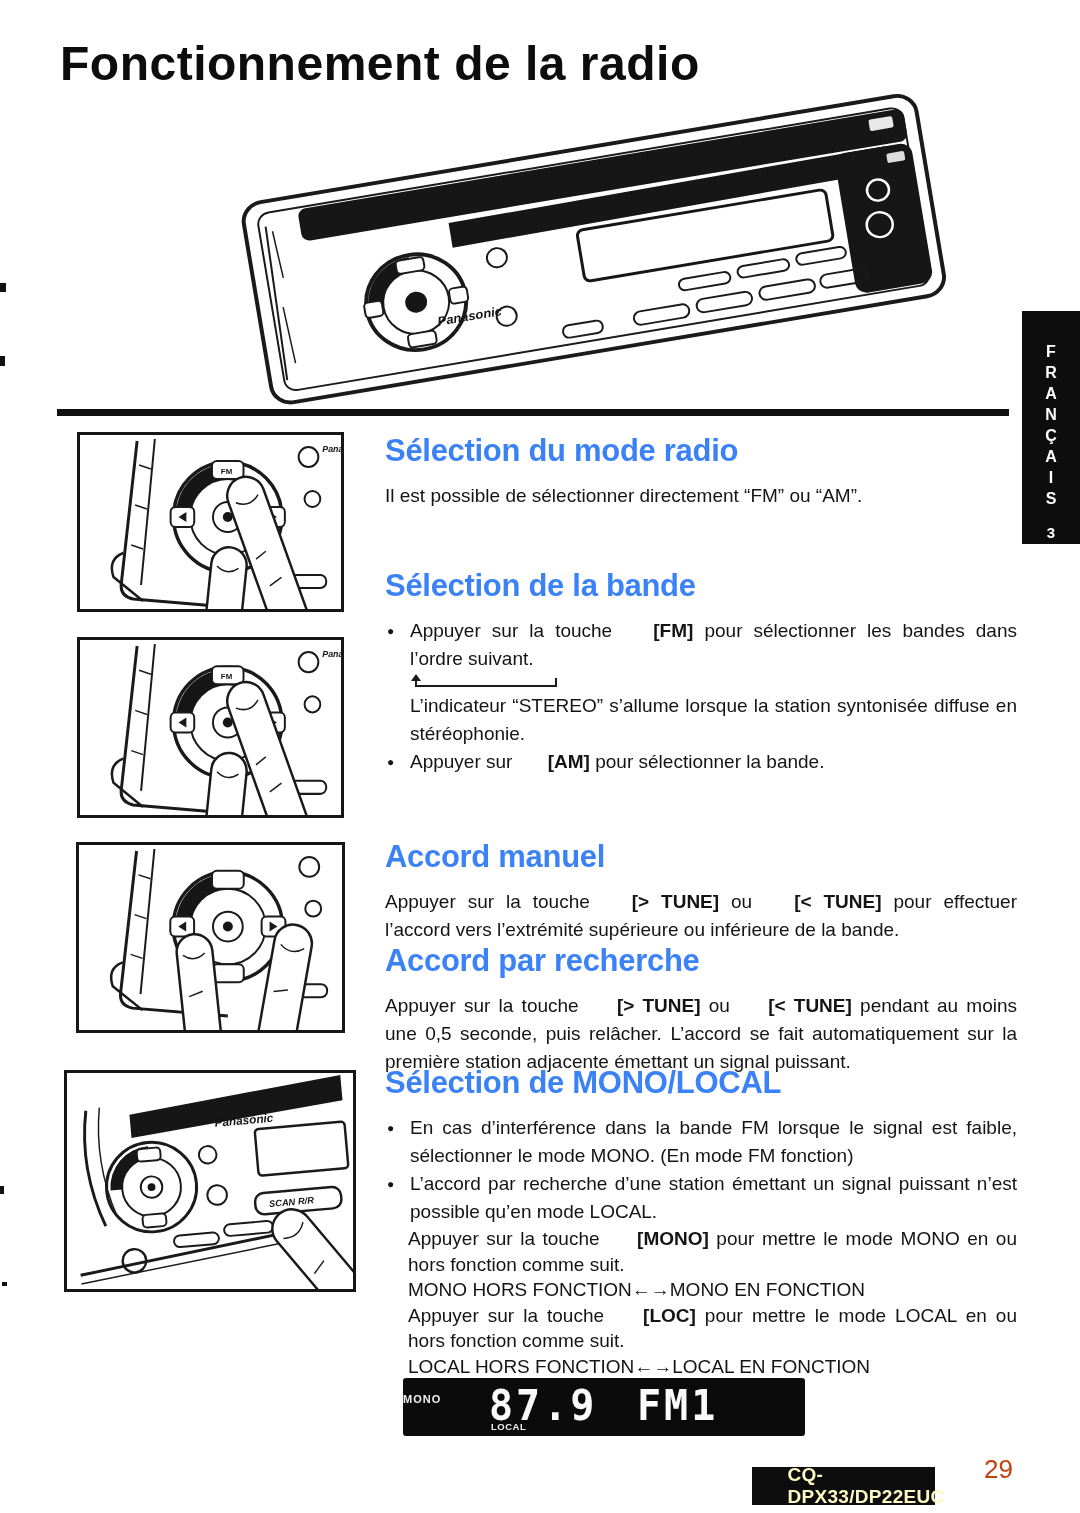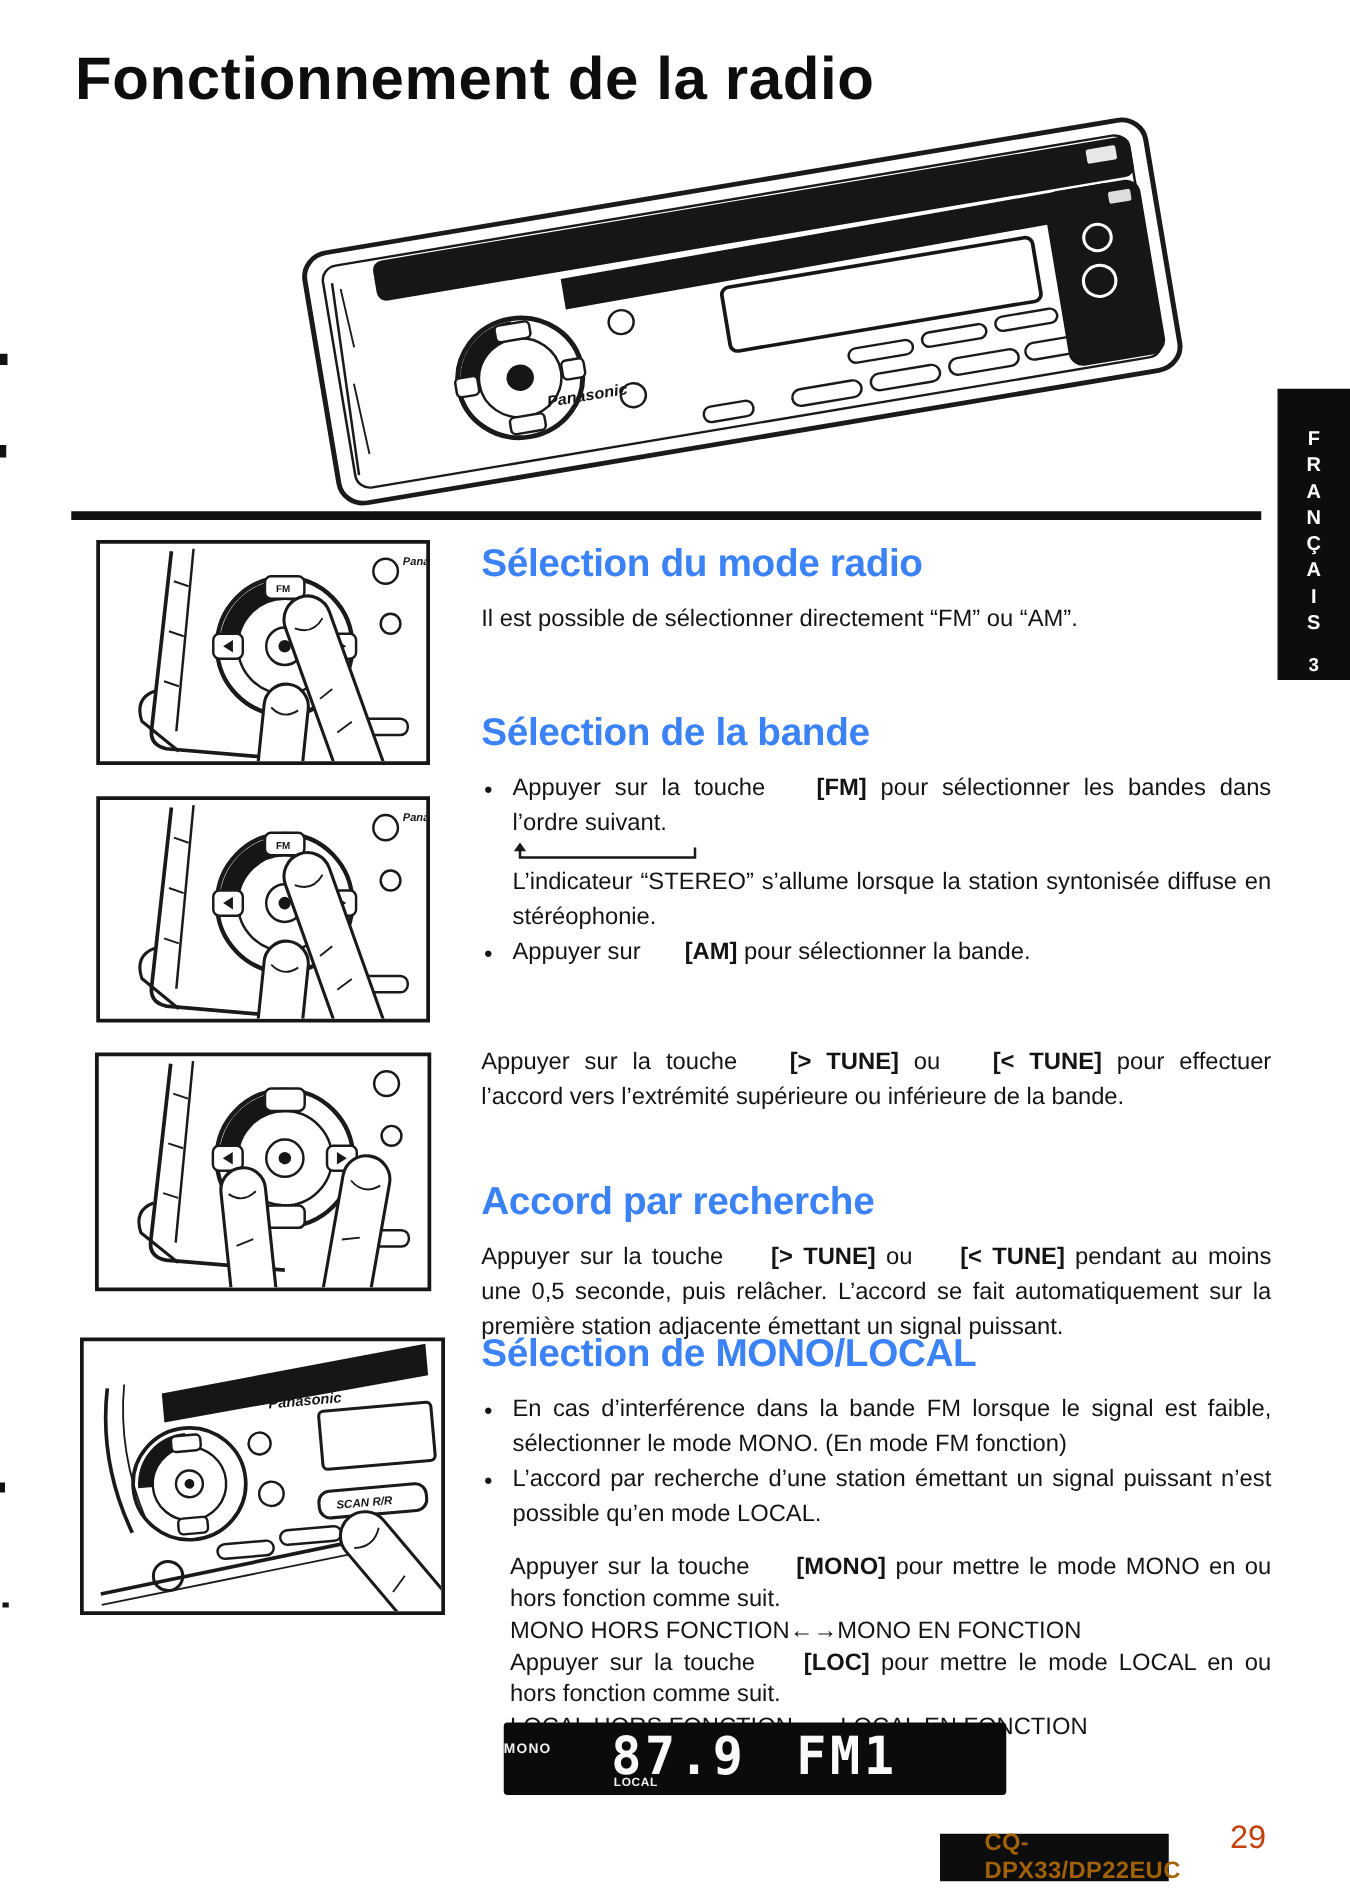--- a/index.html
+++ b/index.html
@@ -24,35 +24,35 @@
   .section h2{margin:0 0 10px 0;font-size:31px;line-height:42px;font-weight:bold;color:#3b82f6;letter-spacing:-.3px;}
   .body, .btext{font-size:19px;line-height:28px;text-align:justify;
         font-family:"Liberation Sans","DejaVu Sans",sans-serif;}
   .body{margin:0;}
   .bullet-row{display:flex;align-items:flex-start;}
   .bullet{flex:0 0 23px;font-size:12px;line-height:28px;padding-left:2px;}
   .btext{flex:1;}
   .seq{font-size:19px;line-height:27px;}
   .loop{display:block;margin:1px 0 3px 0;}
   .indented{margin-left:23px;}
-  .mlpara{font-size:19px;line-height:25.5px;text-align:justify;margin-top:15px;
+  .mlpara{font-size:19px;line-height:25.5px;text-align:justify;
           font-family:"Liberation Sans","DejaVu Sans",sans-serif;}
   b{font-weight:bold;padding-left:30px;}
   
   .lcd{position:absolute;left:403px;top:1378px;width:402px;height:58px;background:#0b0b0b;border-radius:3px;}
   .lcd .mono{position:absolute;left:0;top:15px;color:#f2f2f2;font-size:11px;font-weight:bold;letter-spacing:1px;}
   .lcd .local{position:absolute;left:88px;top:43px;color:#f2f2f2;font-size:9.5px;font-weight:bold;letter-spacing:.5px;}
   .digits{position:absolute;top:3px;color:#fafafa;font-family:"DejaVu Sans Mono",monospace;
           font-weight:bold;font-size:40px;letter-spacing:3px;transform:scaleY(1.05);transform-origin:top left;}
   .digits.freq{left:86px;}
   .digits.band{left:234px;}
   
   .model-box{position:absolute;left:752px;top:1467px;width:183px;height:38px;background:#0d0d0d;
              display:flex;align-items:center;justify-content:center;}
-  .model-box span{color:#a16207;font-weight:bold;font-size:19px;letter-spacing:.3px;padding-left:45px;}
+  .model-box span{color:#fef9c3;font-weight:bold;font-size:19px;letter-spacing:.3px;padding-left:45px;}
   .pageno{position:absolute;left:984px;top:1454px;font-size:26px;color:#c2410c;}
   .scan-mark{position:absolute;background:#111;}
 </style>
 </head>
 <body>
 
 <div class="page">
 
   <h1 class="title">Fonctionnement de la radio</h1>
 
@@ -242,20 +242,21 @@
     </div>
     <div class="bullet-row">
       <span class="bullet">●</span>
       <div class="btext">
         <span>Appuyer sur </span><b>[AM]</b><span> pour sélectionner la bande.</span>
       </div>
     </div>
   </div>
 
   <div class="section" style="top:836px;">
+    <h2>Accord manuel</h2>
     <p class="body"><span>Appuyer sur la touche </span><b>[&gt; TUNE]</b><span> ou </span><b>[&lt; TUNE]</b><span> pour effectuer l’accord vers l’extrémité supérieure ou inférieure de la bande.</span></p>
   </div>
 
   <div class="section" style="top:940px;">
     <h2>Accord par recherche</h2>
     <p class="body"><span>Appuyer sur la touche </span><b>[&gt; TUNE]</b><span> ou </span><b>[&lt; TUNE]</b><span> pendant au moins une 0,5 seconde, puis relâcher. L’accord se fait automatiquement sur la première station adjacente émettant un signal puissant.</span></p>
   </div>
 
   <div class="section" style="top:1062px;">
     <h2>Sélection de MONO/LOCAL</h2>

